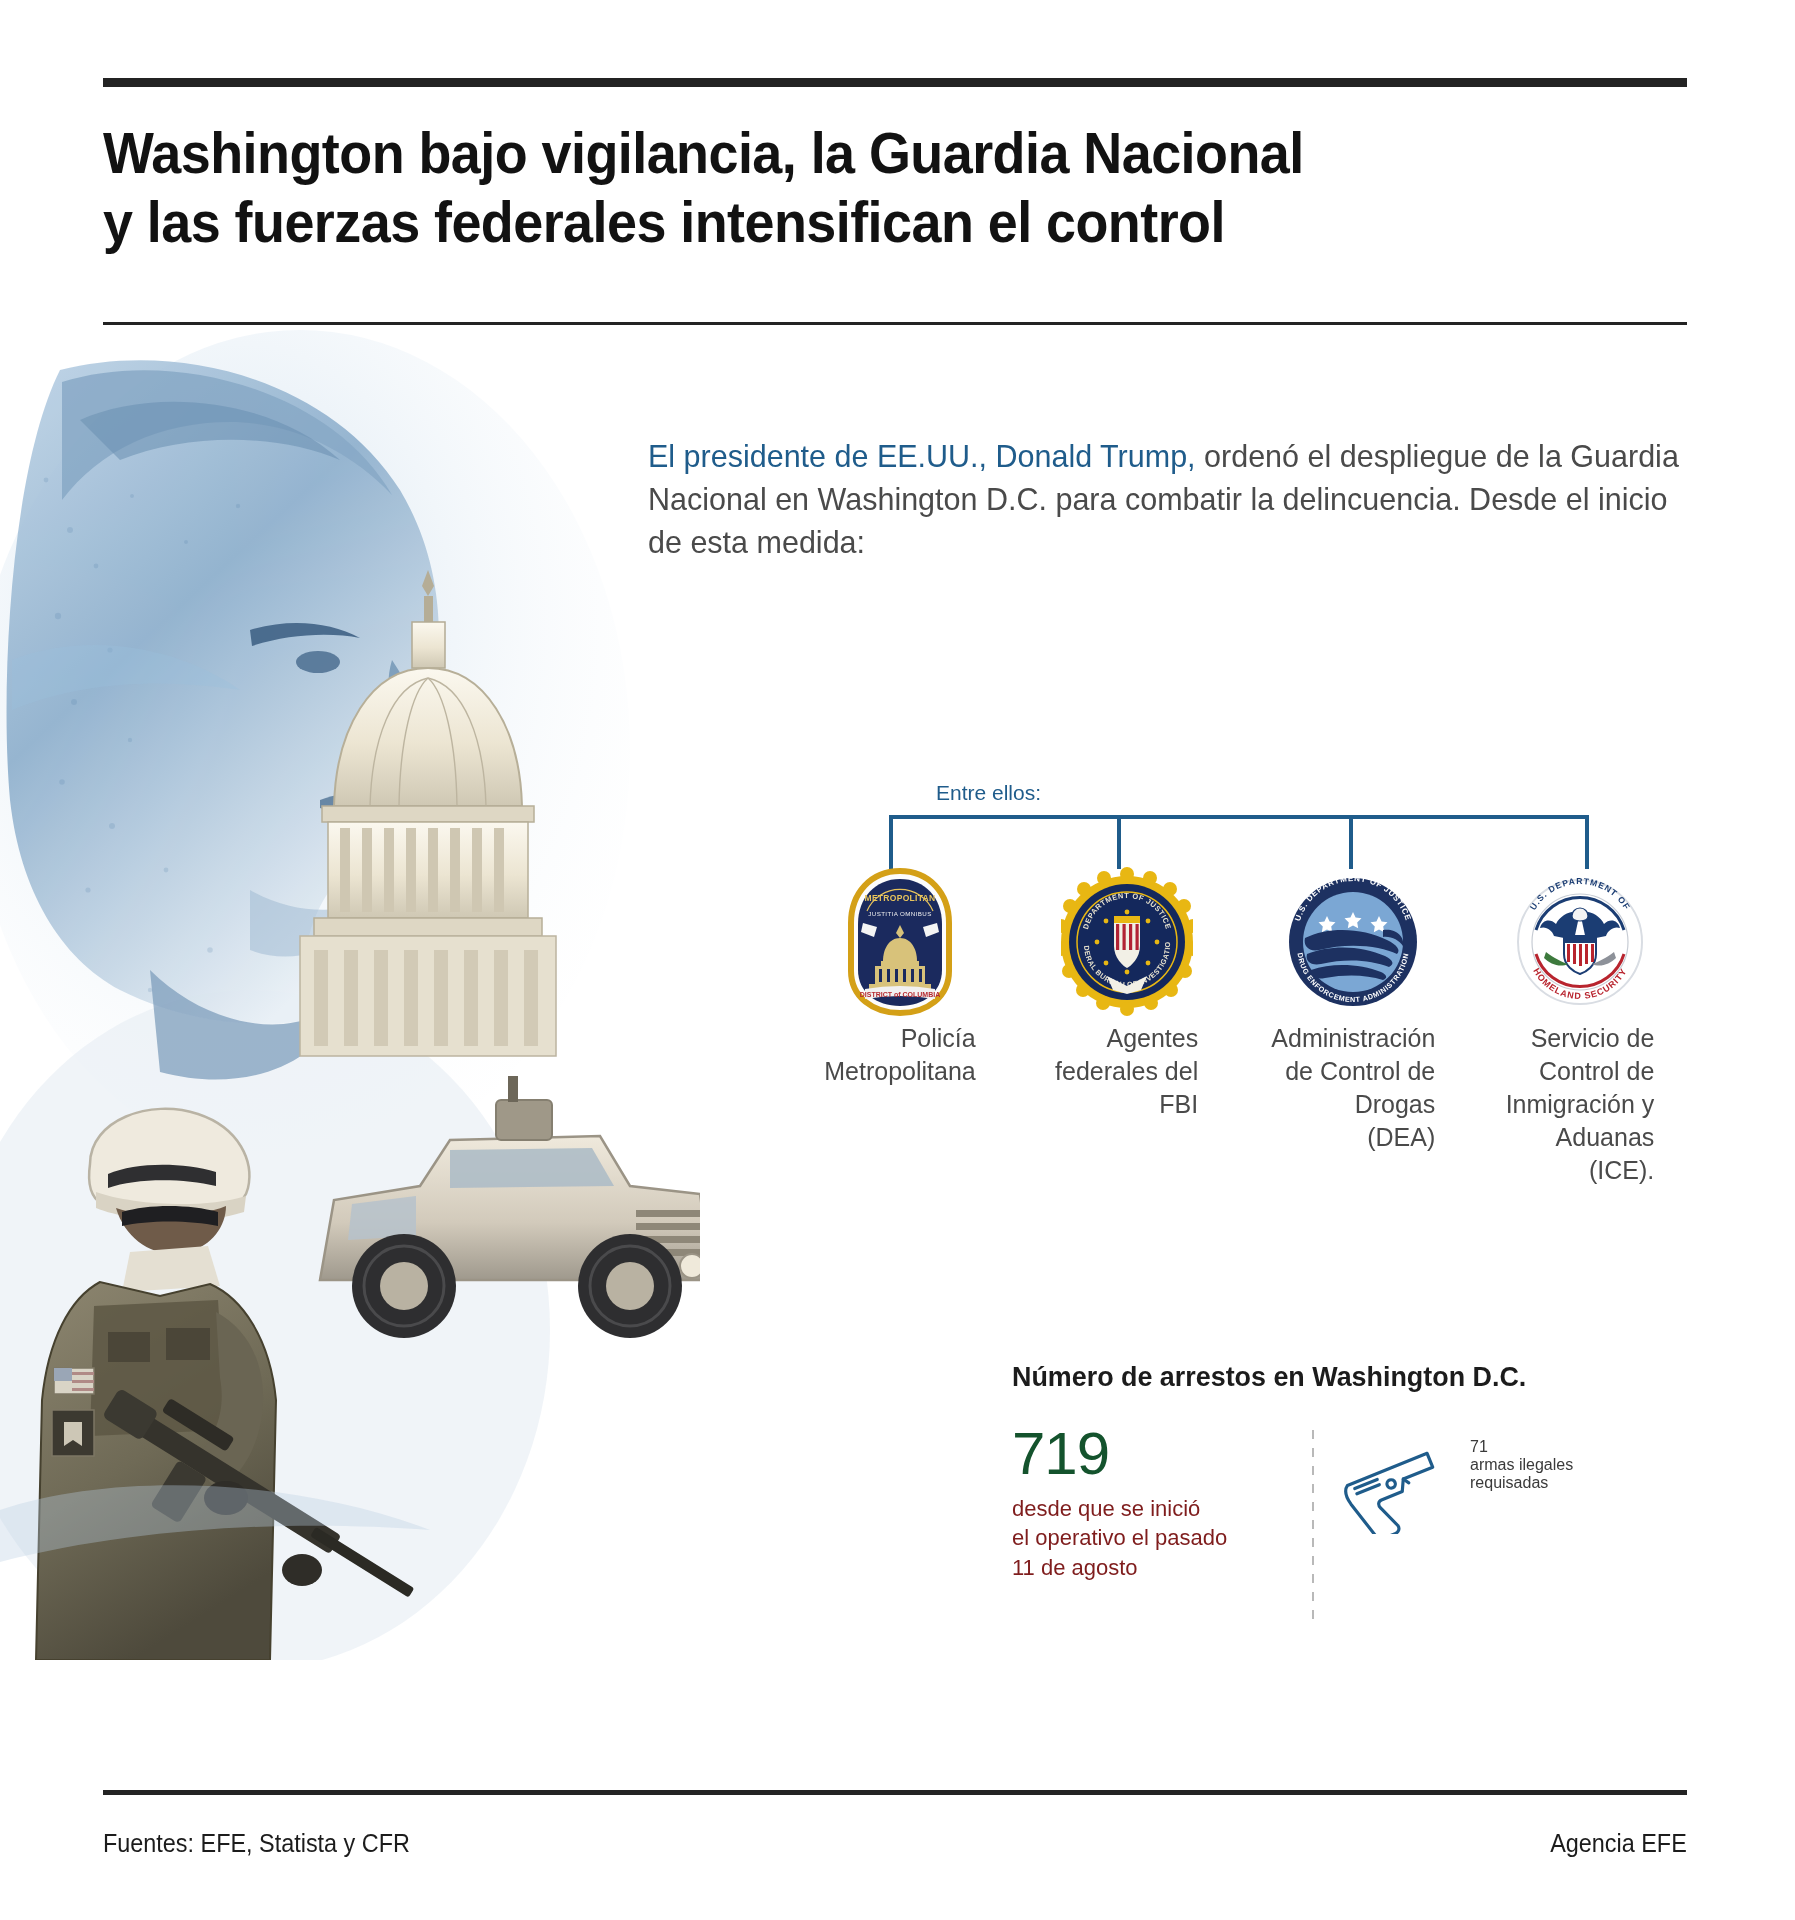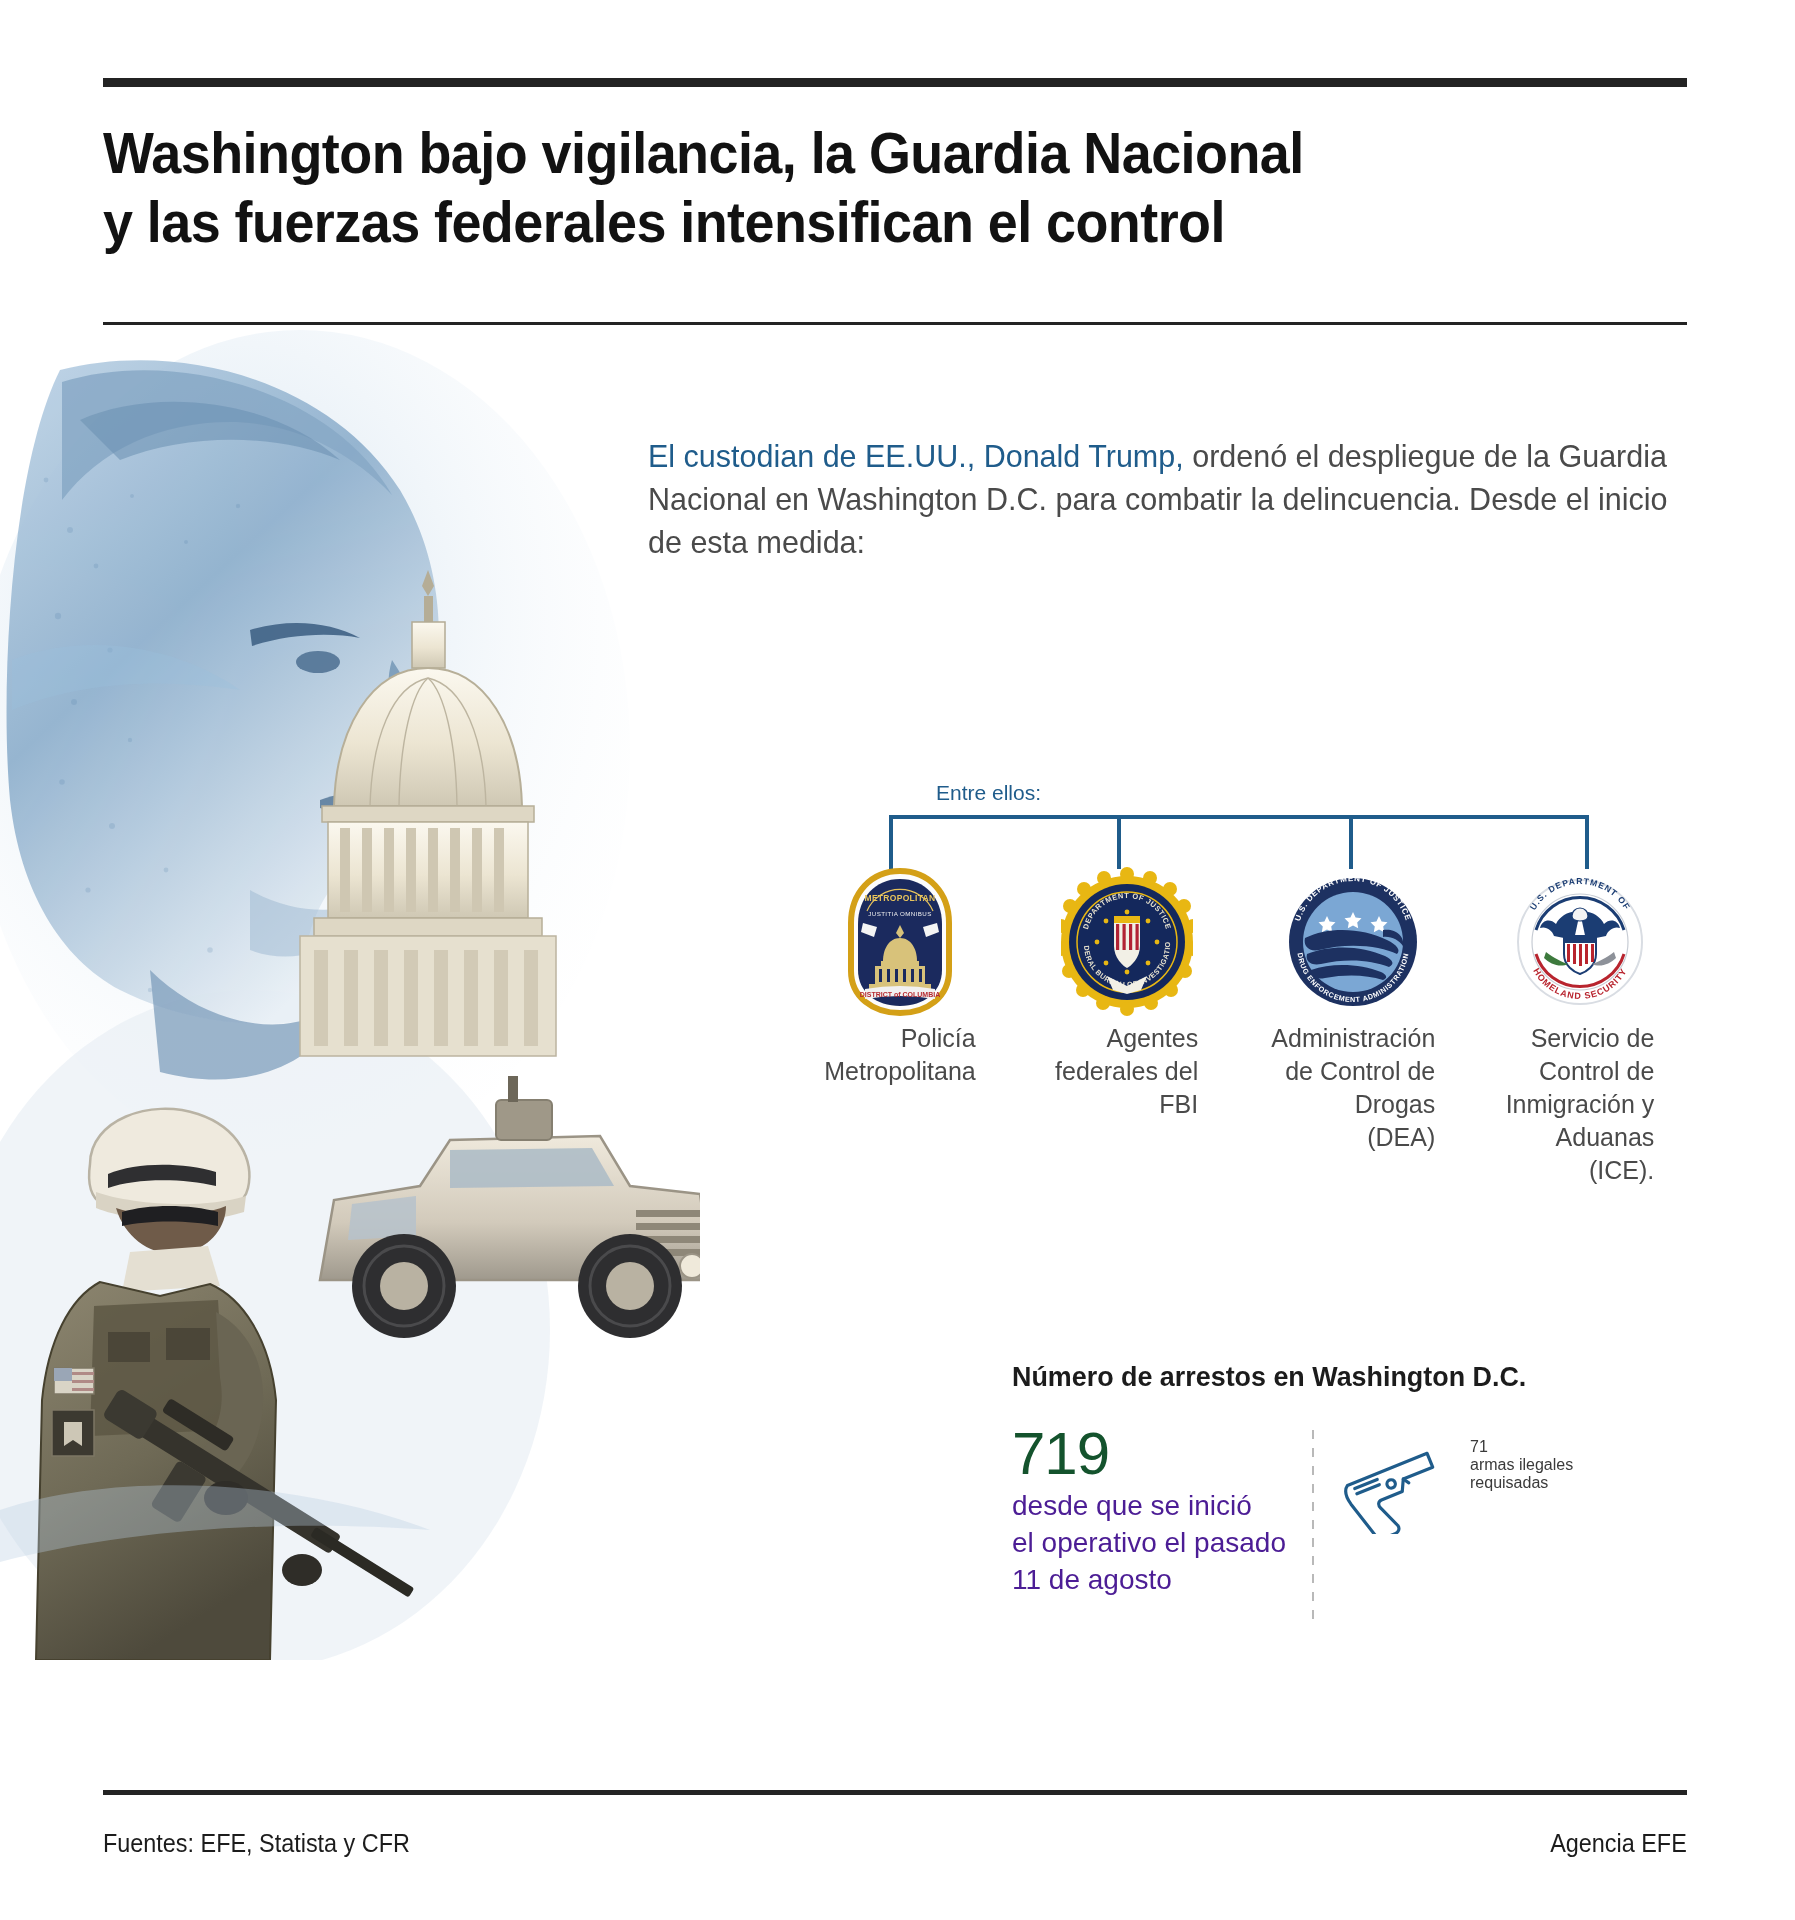--- a/index.html
+++ b/index.html
@@ -89,21 +89,21 @@
   }
   .arrests{
     position:absolute;left:1012px;top:1424px;width:680px;
     display:flex;align-items:flex-start;
   }
   .arrest-col{width:290px;}
   .arrest-col .num{
     font-size:60px;line-height:1;color:#14532d;letter-spacing:-1px;
   }
   .arrest-col .desc{
-    margin-top:3px;font-size:28px;line-height:1.33;color:#4c1d95;
+    margin-top:10px;font-size:22px;line-height:1.33;color:#7f1d1d;
   }
   .vdivider{
     width:2px;align-self:stretch;min-height:190px;margin:6px 26px 0 10px;
     background:repeating-linear-gradient(to bottom,#b9b9b9 0 9px,transparent 9px 18px);
   }
   .gun-col{display:flex;align-items:flex-start;padding-top:14px;}
   .gun-icon{width:112px;height:96px;margin-right:18px;}
 
   
   .footer-left{
@@ -322,21 +322,21 @@
     </g>
 
     <g opacity="0.35">
       <path d="M12 330 C90 300 180 318 240 360 C160 348 80 352 12 380 Z" fill="#9cc0dd"></path>
       <path d="M0 1180 C120 1140 300 1150 430 1200 C300 1190 140 1196 0 1232 Z" fill="#b9cfe2"></path>
     </g>
   </svg>
 </div>
 
 <p class="intro">
-  <span class="hl">El custodian de EE.UU., Donald Trump,</span><span> ordenó el despliegue de la Guardia Nacional en Washington D.C. para combatir la delincuencia. Desde el inicio de esta medida:</span>
+  <span class="hl">El presidente de EE.UU., Donald Trump,</span><span> ordenó el despliegue de la Guardia Nacional en Washington D.C. para combatir la delincuencia. Desde el inicio de esta medida:</span>
 </p>
 
 <div class="big-stat">
 </div>
 
 <div class="entre-label">Entre ellos:</div>
 
 <div class="tree">
   <div class="hbar"></div>
   <div class="vtick" style="left:0px"></div>

